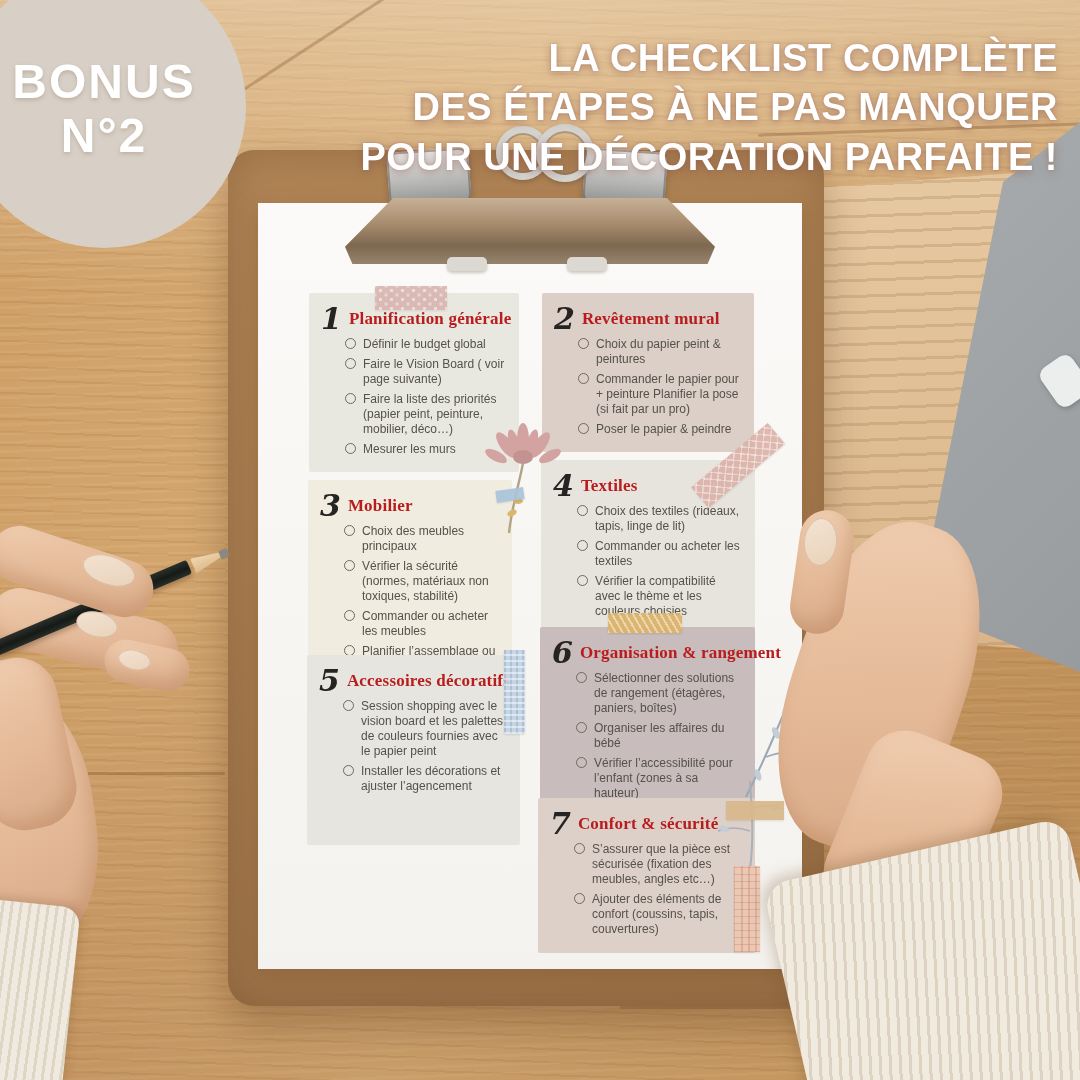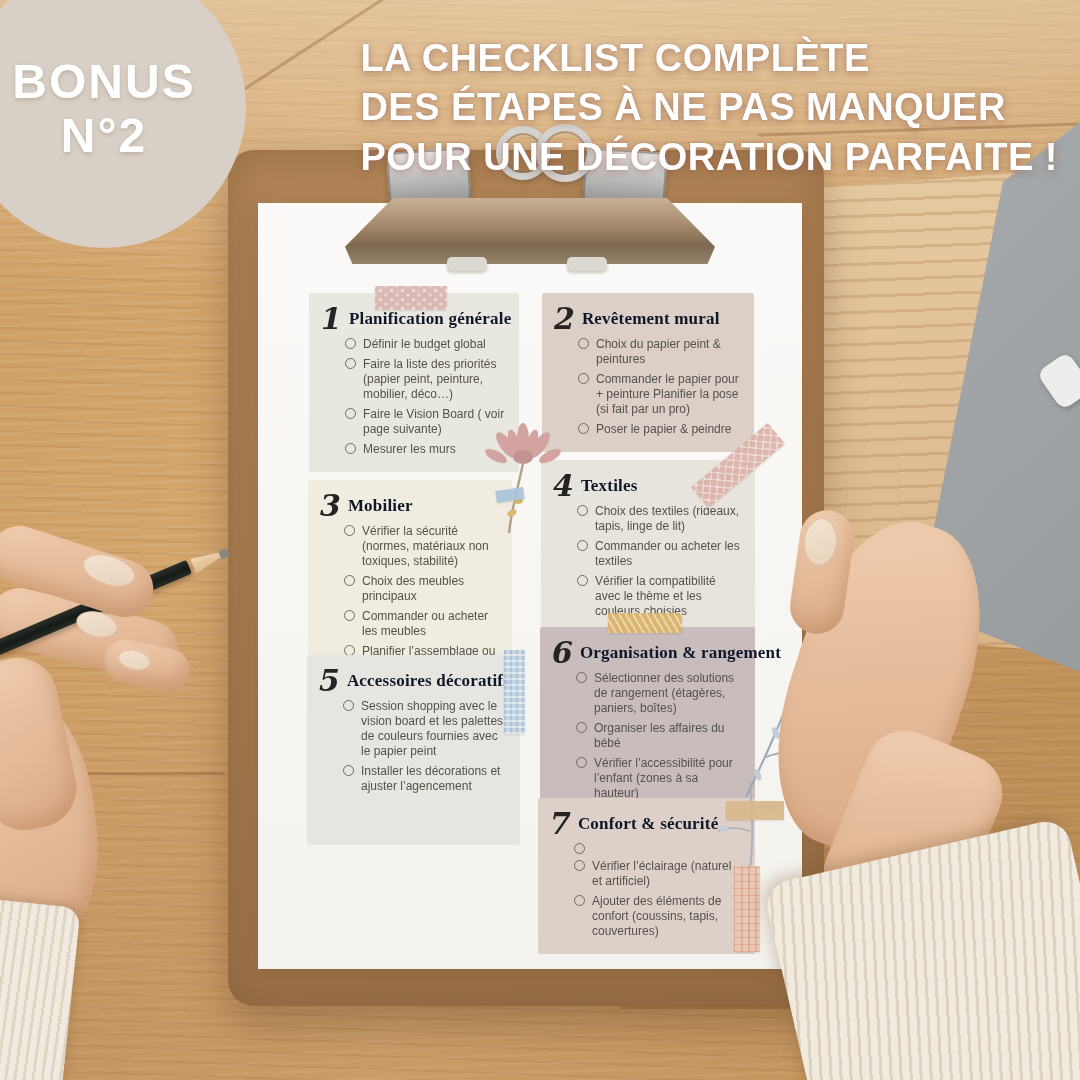--- a/index.html
+++ b/index.html
@@ -58,21 +58,21 @@
   .s1{left:51px;top:90px;width:210px;min-height:160px;}
   .s2{left:284px;top:90px;width:212px;min-height:144px;}
   .s3{left:50px;top:277px;width:204px;min-height:155px;}
   .s4{left:283px;top:257px;width:214px;min-height:143px;}
   .s5{left:49px;top:452px;width:213px;min-height:190px;}
   .s6{left:282px;top:424px;width:215px;min-height:143px;}
   .s7{left:280px;top:595px;width:217px;min-height:155px;}
   .sec-head{display:flex;align-items:flex-start;margin:0 0 5px 0;}
   .num{font-family:"DejaVu Serif",serif;font-style:italic;font-weight:700;font-size:30px;
     line-height:.9;color:#262422;margin-right:5px;position:relative;left:-2px;}
-  .sec-title{font-family:"Liberation Serif",serif;font-size:17px;font-weight:600;color:#0f172a;
+  .sec-title{font-family:"Liberation Serif",serif;font-size:17px;font-weight:600;color:#b91c1c;
     margin:4px 0 0 0;letter-spacing:.2px;white-space:nowrap;}
   ul.items{list-style:none;margin:0;padding:0 0 0 22px;}
   ul.items li{display:flex;margin-bottom:5px;}
   .cb{flex:none;width:11px;height:11px;border:1.4px solid #6e6860;border-radius:50%;
     margin:1px 7px 0 0;box-sizing:border-box;}
   .it{font-size:12px;line-height:1.25;color:#55514b;}
   
   .tape{position:absolute;opacity:.92;box-shadow:0 1px 2px rgba(60,40,20,.12);}
   .tape1{left:117px;top:83px;width:72px;height:24px;background-color:#d9b6b1;
     background-image:radial-gradient(circle, rgba(255,255,255,.55) 0 1.4px, transparent 1.5px),
@@ -91,21 +91,21 @@
     background:repeating-linear-gradient(0deg, rgba(200,120,90,.35) 0 1.5px, transparent 1.5px 7px),
       repeating-linear-gradient(90deg, rgba(200,120,90,.35) 0 1.5px, transparent 1.5px 7px),#ecc8b5;}
   .tape-mini{left:238px;top:286px;width:28px;height:12px;background:#aac4da;transform:rotate(-8deg);}
   .deco{position:absolute;}
   
   .badge{position:absolute;left:-38px;top:-36px;width:284px;height:284px;border-radius:50%;
     background:#d8d0c7;display:flex;flex-direction:column;align-items:center;justify-content:center;
     padding-top:6px;box-sizing:border-box;z-index:30;}
   .badge span{color:#fff;font-weight:800;font-size:48px;letter-spacing:2px;line-height:1.12;
     text-shadow:0 2px 4px rgba(140,115,90,.35);}
-  .headline{position:absolute;top:34px;right:22px;text-align:left;z-index:30;}
+  .headline{position:absolute;top:34px;right:22px;text-align:right;z-index:30;}
   .headline div{color:#fff;font-weight:800;font-size:38px;line-height:1.3;letter-spacing:.5px;
     text-shadow:0 2px 8px rgba(140,90,80,.6),0 0 2px rgba(150,100,90,.45);}
   
   .skin{background:linear-gradient(160deg,#f0cdb0,#e3b896 60%,#d8a987);
     box-shadow:inset -6px -10px 16px rgba(170,110,70,.28);}
   .palmL{position:absolute;left:-70px;top:688px;width:165px;height:265px;border-radius:45%;transform:rotate(-8deg);}
   .thumbL{position:absolute;left:-25px;top:658px;width:92px;height:172px;border-radius:40px;transform:rotate(-12deg);}
   .midL{position:absolute;left:-12px;top:604px;width:192px;height:60px;border-radius:30px;transform:rotate(14deg);}
   .ringL{position:absolute;left:104px;top:644px;width:86px;height:43px;border-radius:22px;transform:rotate(12deg);}
   .indexL{position:absolute;left:-12px;top:543px;width:168px;height:57px;border-radius:29px;transform:rotate(18deg);}
@@ -153,25 +153,25 @@
         <span class="num">1</span>
         <h2 class="sec-title">Planification générale</h2>
       </div>
       <ul class="items">
         <li>
             <span class="cb"></span>
             <span class="it">Définir le budget global</span>
           </li>
         <li>
             <span class="cb"></span>
+            <span class="it">Faire le Vision Board ( voir page suivante)</span>
+          </li>
+        <li>
+            <span class="cb"></span>
             <span class="it">Faire la liste des priorités (papier peint, peinture, mobilier, déco…)</span>
-          </li>
-        <li>
-            <span class="cb"></span>
-            <span class="it">Faire le Vision Board ( voir page suivante)</span>
           </li>
         <li>
             <span class="cb"></span>
             <span class="it">Mesurer les murs</span>
           </li>
       </ul>
     </section>
 
     <section class="box s2" style="background-color: rgb(219, 207, 199);">
       <div class="sec-head">
@@ -195,25 +195,25 @@
     </section>
 
     <section class="box s3" style="background-color: rgb(240, 236, 223);">
       <div class="sec-head">
         <span class="num">3</span>
         <h2 class="sec-title">Mobilier</h2>
       </div>
       <ul class="items">
         <li>
             <span class="cb"></span>
+            <span class="it">Choix des meubles principaux</span>
+          </li>
+        <li>
+            <span class="cb"></span>
             <span class="it">Vérifier la sécurité (normes, matériaux non toxiques, stabilité)</span>
-          </li>
-        <li>
-            <span class="cb"></span>
-            <span class="it">Choix des meubles principaux</span>
           </li>
         <li>
             <span class="cb"></span>
             <span class="it">Commander ou acheter les meubles</span>
           </li>
         <li>
             <span class="cb"></span>
             <span class="it">Planifier l’assemblage ou la livraison</span>
           </li>
       </ul>
@@ -279,24 +279,21 @@
     </section>
 
     <section class="box s7" style="background-color: rgb(221, 208, 201);">
       <div class="sec-head">
         <span class="num">7</span>
         <h2 class="sec-title">Confort &amp; sécurité</h2>
       </div>
       <ul class="items">
         <li>
             <span class="cb"></span>
-          </li>
-        <li>
-            <span class="cb"></span>
-            <span class="it">Vérifier l’éclairage (naturel et artificiel)</span>
+            <span class="it">S’assurer que la pièce est sécurisée (fixation des meubles, angles etc…)</span>
           </li>
         <li>
             <span class="cb"></span>
             <span class="it">Ajouter des éléments de confort (coussins, tapis, couvertures)</span>
           </li>
       </ul>
     </section>
 
     <svg class="deco" style="left:224px;top:220px;" width="82" height="112" viewBox="0 0 82 112">
       <g fill="#d2a3a1">

